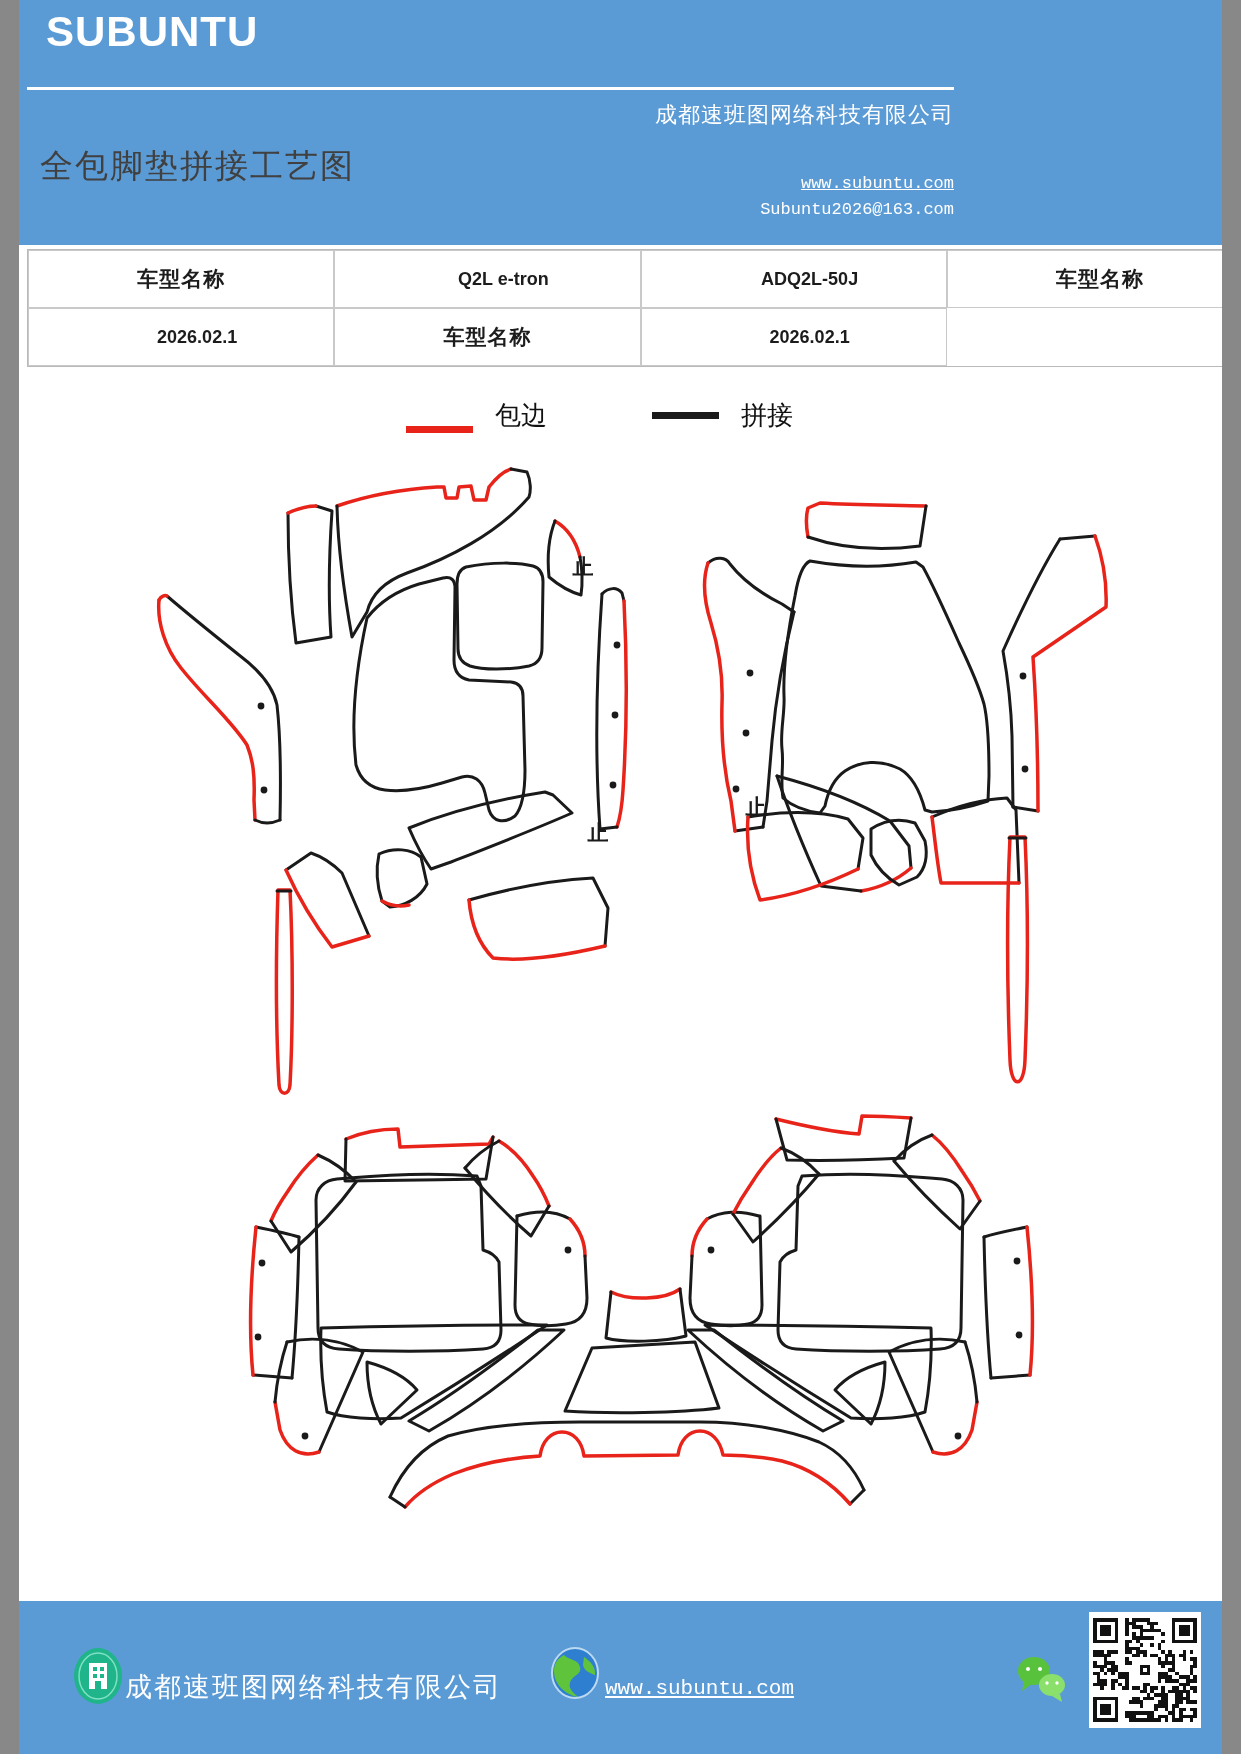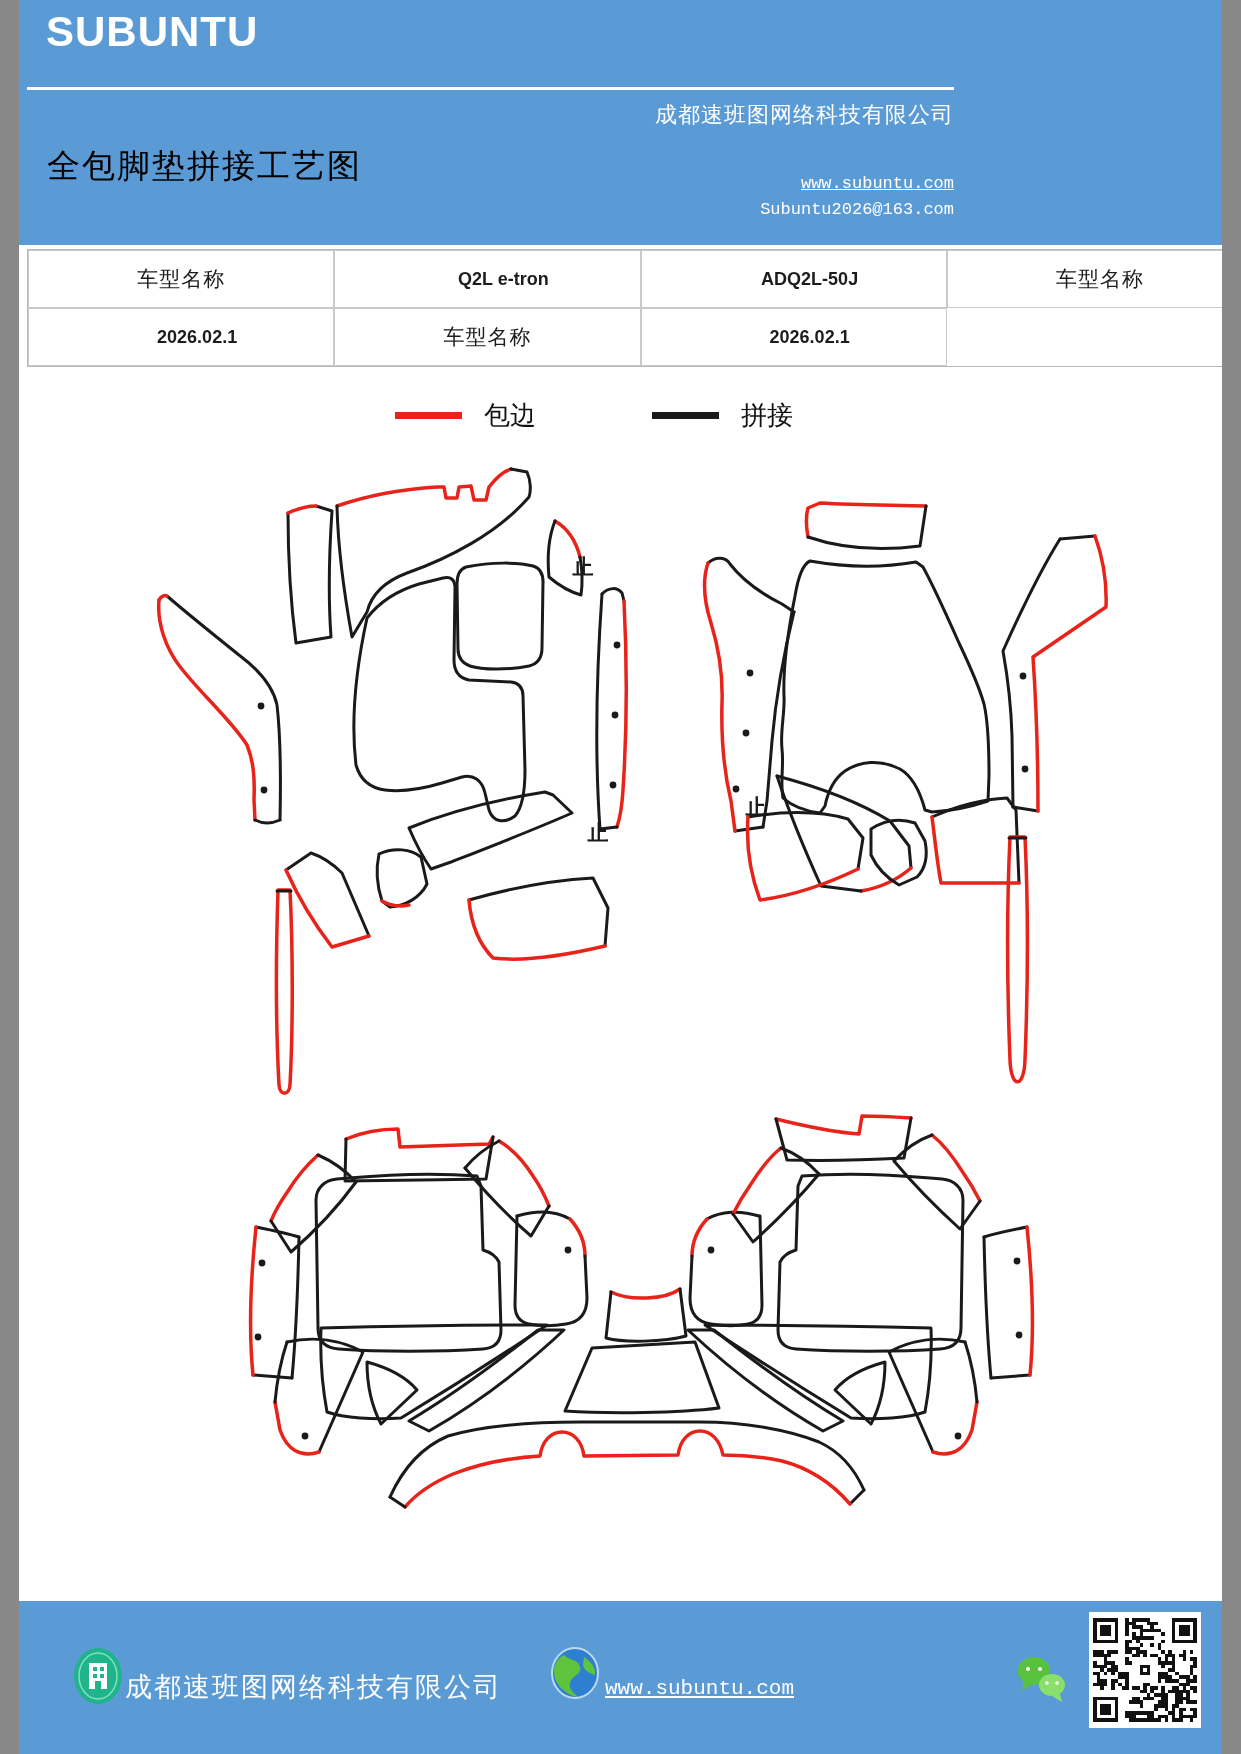--- a/index.html
+++ b/index.html
@@ -3,34 +3,34 @@
 <meta charset="utf-8">
 <style>
   html,body{margin:0;padding:0;background:#888;}
   .page{position:relative;width:1203px;height:1754px;background:#ffffff;margin:0 auto;
         font-family:"Liberation Sans",sans-serif;overflow:hidden;}
   
   .banner{position:absolute;left:0;top:0;width:1241px;height:245px;}
   .logo{position:absolute;left:27px;top:8px;color:#fff;font-size:42px;font-weight:800;
         letter-spacing:1px;font-family:"Liberation Sans",sans-serif;}
   .banner-divider{position:absolute;left:8px;top:87px;width:927px;height:3px;background:#fdfdfd;}
-  .page-title{position:absolute;left:28px;top:144px;color:#000000;font-size:33px;letter-spacing:2px;
+  .page-title{position:absolute;left:21px;top:144px;color:#404040;font-size:33px;letter-spacing:2px;
         font-family:"Liberation Serif",serif;}
   .company-block{position:absolute;right:306px;top:100px;text-align:right;color:#fff;}
   .company-name{font-size:22px;letter-spacing:1px;font-family:"Liberation Serif",serif;}
   .company-web{margin-top:44px;font-size:17px;text-decoration:underline;cursor:pointer;
         font-family:"Liberation Mono",monospace;}
   .company-mail{margin-top:7px;font-size:17px;font-family:"Liberation Mono",monospace;}
   .sop-badge{position:absolute;left:963px;top:56px;color:#fff;font-size:84px;font-weight:700;
         letter-spacing:3px;line-height:1;}
   
   .info-table{position:absolute;left:8px;top:249px;width:1225px;height:116px;
         display:grid;grid-template-columns:25% 25% 25% 25%;grid-template-rows:50% 50%;
         border:1px solid #b9b9b9;background:#fff;}
-  .cell{border:1px solid #c9c9c9;display:flex;align-items:center;justify-content:center;color:#1c1c1c;}
+  .cell{border:1px solid #c9c9c9;display:flex;align-items:center;justify-content:center;color:#1c1c1c;font-weight:bold;}
   .cell.label{font-size:21px;font-family:"Liberation Serif",serif;letter-spacing:1px;}
   .cell.value{font-size:18px;font-weight:600;padding-left:32px;}
   
   .legend-item{position:absolute;display:flex;align-items:center;}
   .legend-swatch{width:67px;height:7px;}
   .legend-label{font-size:26px;color:#111;font-family:"Liberation Serif",serif;margin-left:22px;}
   
   .diagram{position:absolute;left:0;top:420px;width:1241px;height:1090px;}
   
   .footer{position:absolute;left:0;top:1601px;width:1241px;height:153px;}
@@ -61,21 +61,21 @@
   <div class="info-table">
       <div class="cell label">车型名称</div>
       <div class="cell value">Q2L e-tron</div>
       <div class="cell value">ADQ2L-50J</div>
       <div class="cell label">车型名称</div>
       <div class="cell value">2026.02.1</div>
       <div class="cell label">车型名称</div>
       <div class="cell value">2026.02.1</div>
     </div>
 
-  <div class="legend-item" style="left:376px;top:398px;">
+  <div class="legend-item" style="left:387px;top:398px;align-items:flex-end;">
     <span class="legend-swatch" style="background: rgb(232, 35, 26);"></span>
     <span class="legend-label">包边</span>
   </div>
   <div class="legend-item" style="left:633px;top:398px;">
     <span class="legend-swatch" style="background: rgb(26, 26, 26);"></span>
     <span class="legend-label">拼接</span>
   </div>
 
   <svg class="diagram" viewBox="0 420 1241 1090" xmlns="http://www.w3.org/2000/svg">
     <g id="diagram-paths" fill="none" stroke-linecap="round" stroke-linejoin="round">

